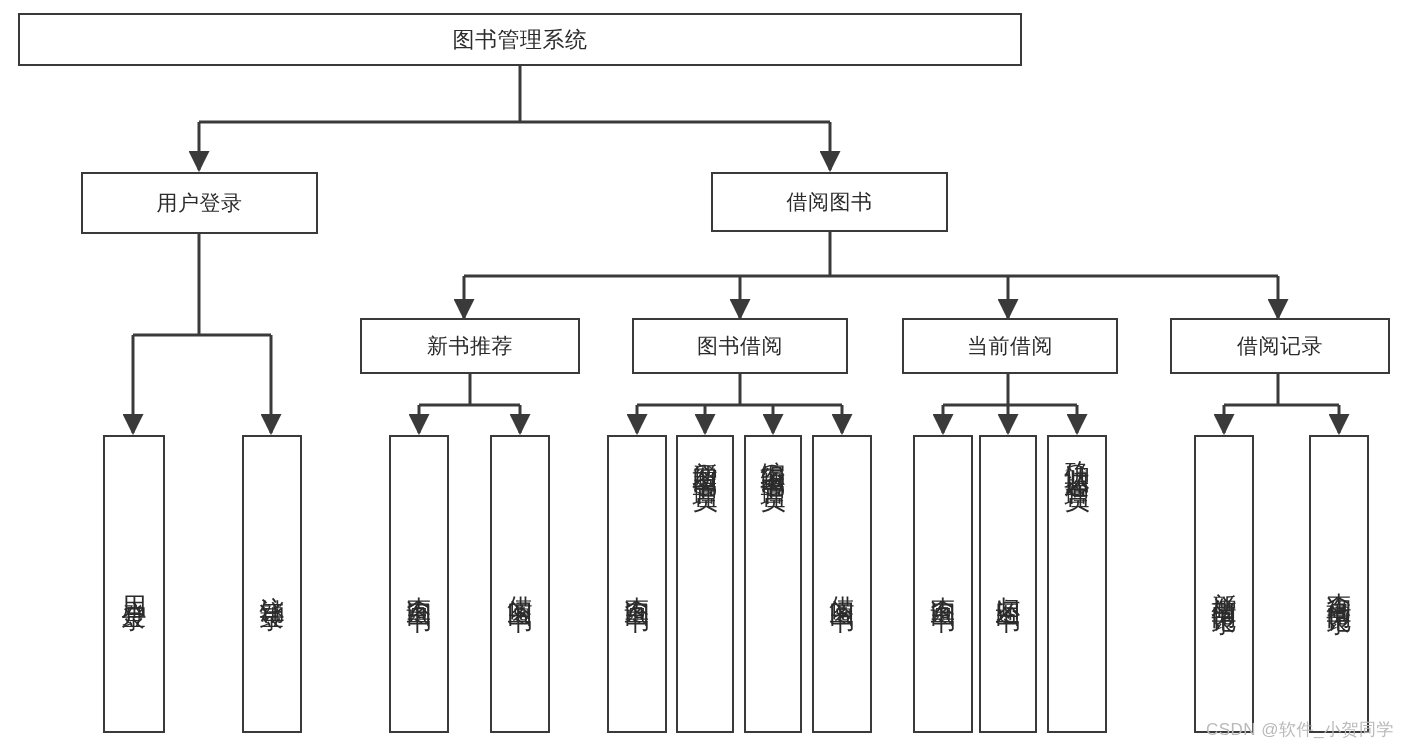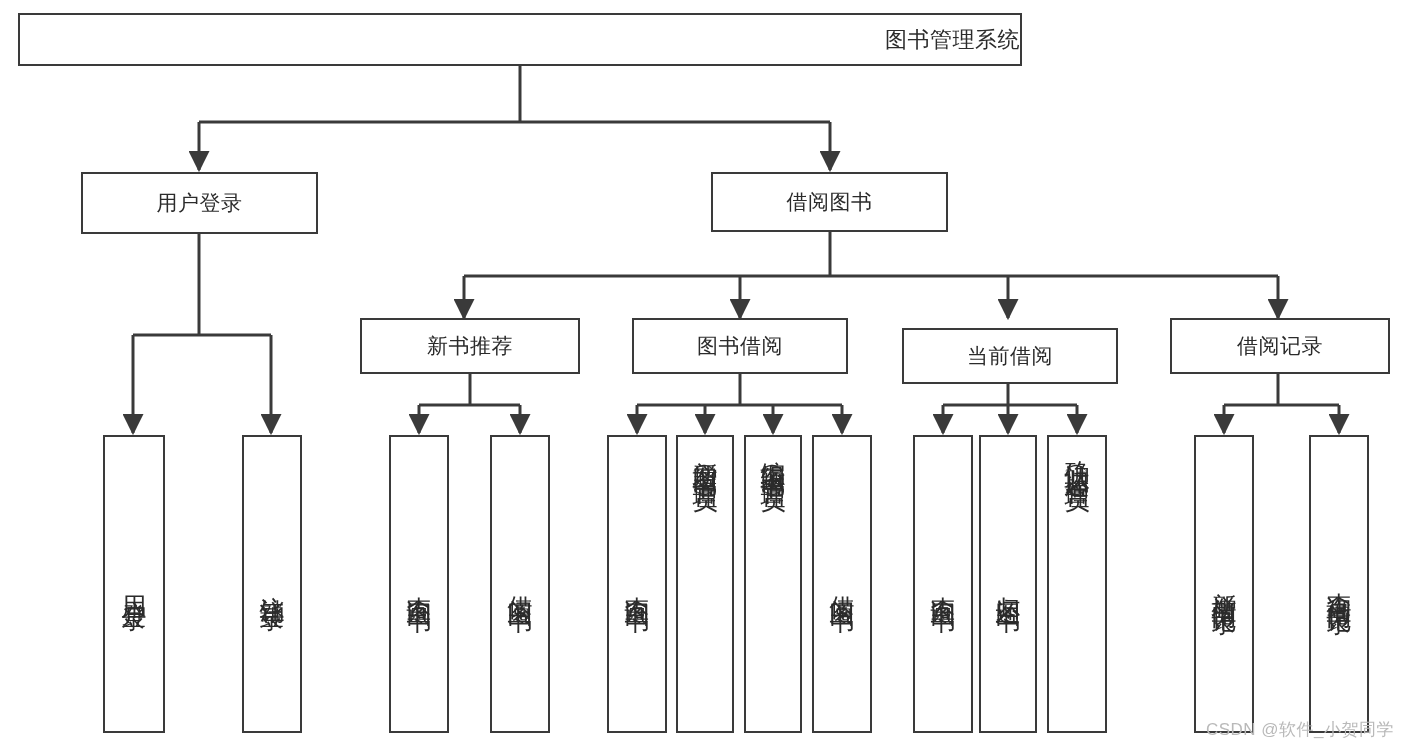--- a/index.html
+++ b/index.html
@@ -124,38 +124,38 @@
       <path d="M 1008 405 L 1008 433" marker-end="url(#arrow)"></path>
       <path d="M 1077 405 L 1077 433" marker-end="url(#arrow)"></path>
 
       <path d="M 1278 374 L 1278 405"></path>
       <path d="M 1224 405 L 1339 405"></path>
       <path d="M 1224 405 L 1224 433" marker-end="url(#arrow)"></path>
       <path d="M 1339 405 L 1339 433" marker-end="url(#arrow)"></path>
     </g>
   </svg>
 
-  <div class="node horiz root" style="left:18px; top:13px; width:1004px; height:53px;justify-content:flex-end;">
+  <div class="node horiz root" style="left:18px; top:13px; width:1004px; height:53px;">
     <span class="node-label">图书管理系统</span>
   </div>
 
   <div class="node horiz" style="left:81px; top:172px; width:237px; height:62px;">
     <span class="node-label">用户登录</span>
   </div>
   <div class="node horiz" style="left:711px; top:172px; width:237px; height:60px;">
     <span class="node-label">借阅图书</span>
   </div>
 
   <div class="node horiz" style="left:360px; top:318px; width:220px; height:56px;">
     <span class="node-label">新书推荐</span>
   </div>
   <div class="node horiz" style="left:632px; top:318px; width:216px; height:56px;font-family:Liberation Serif, serif;">
     <span class="node-label">图书借阅</span>
   </div>
-  <div class="node horiz" style="left:902px; top:318px; width:216px; height:56px;margin-top:10px;">
+  <div class="node horiz" style="left:902px; top:318px; width:216px; height:56px;">
     <span class="node-label">当前借阅</span>
   </div>
   <div class="node horiz" style="left:1170px; top:318px; width:220px; height:56px;">
     <span class="node-label">借阅记录</span>
   </div>
 
   <div class="node vert centered" style="left:103px; top:435px; width:62px; height:298px;">
     <span class="node-label">用户登录</span>
   </div>
   <div class="node vert centered" style="left:242px; top:435px; width:60px; height:298px;">

